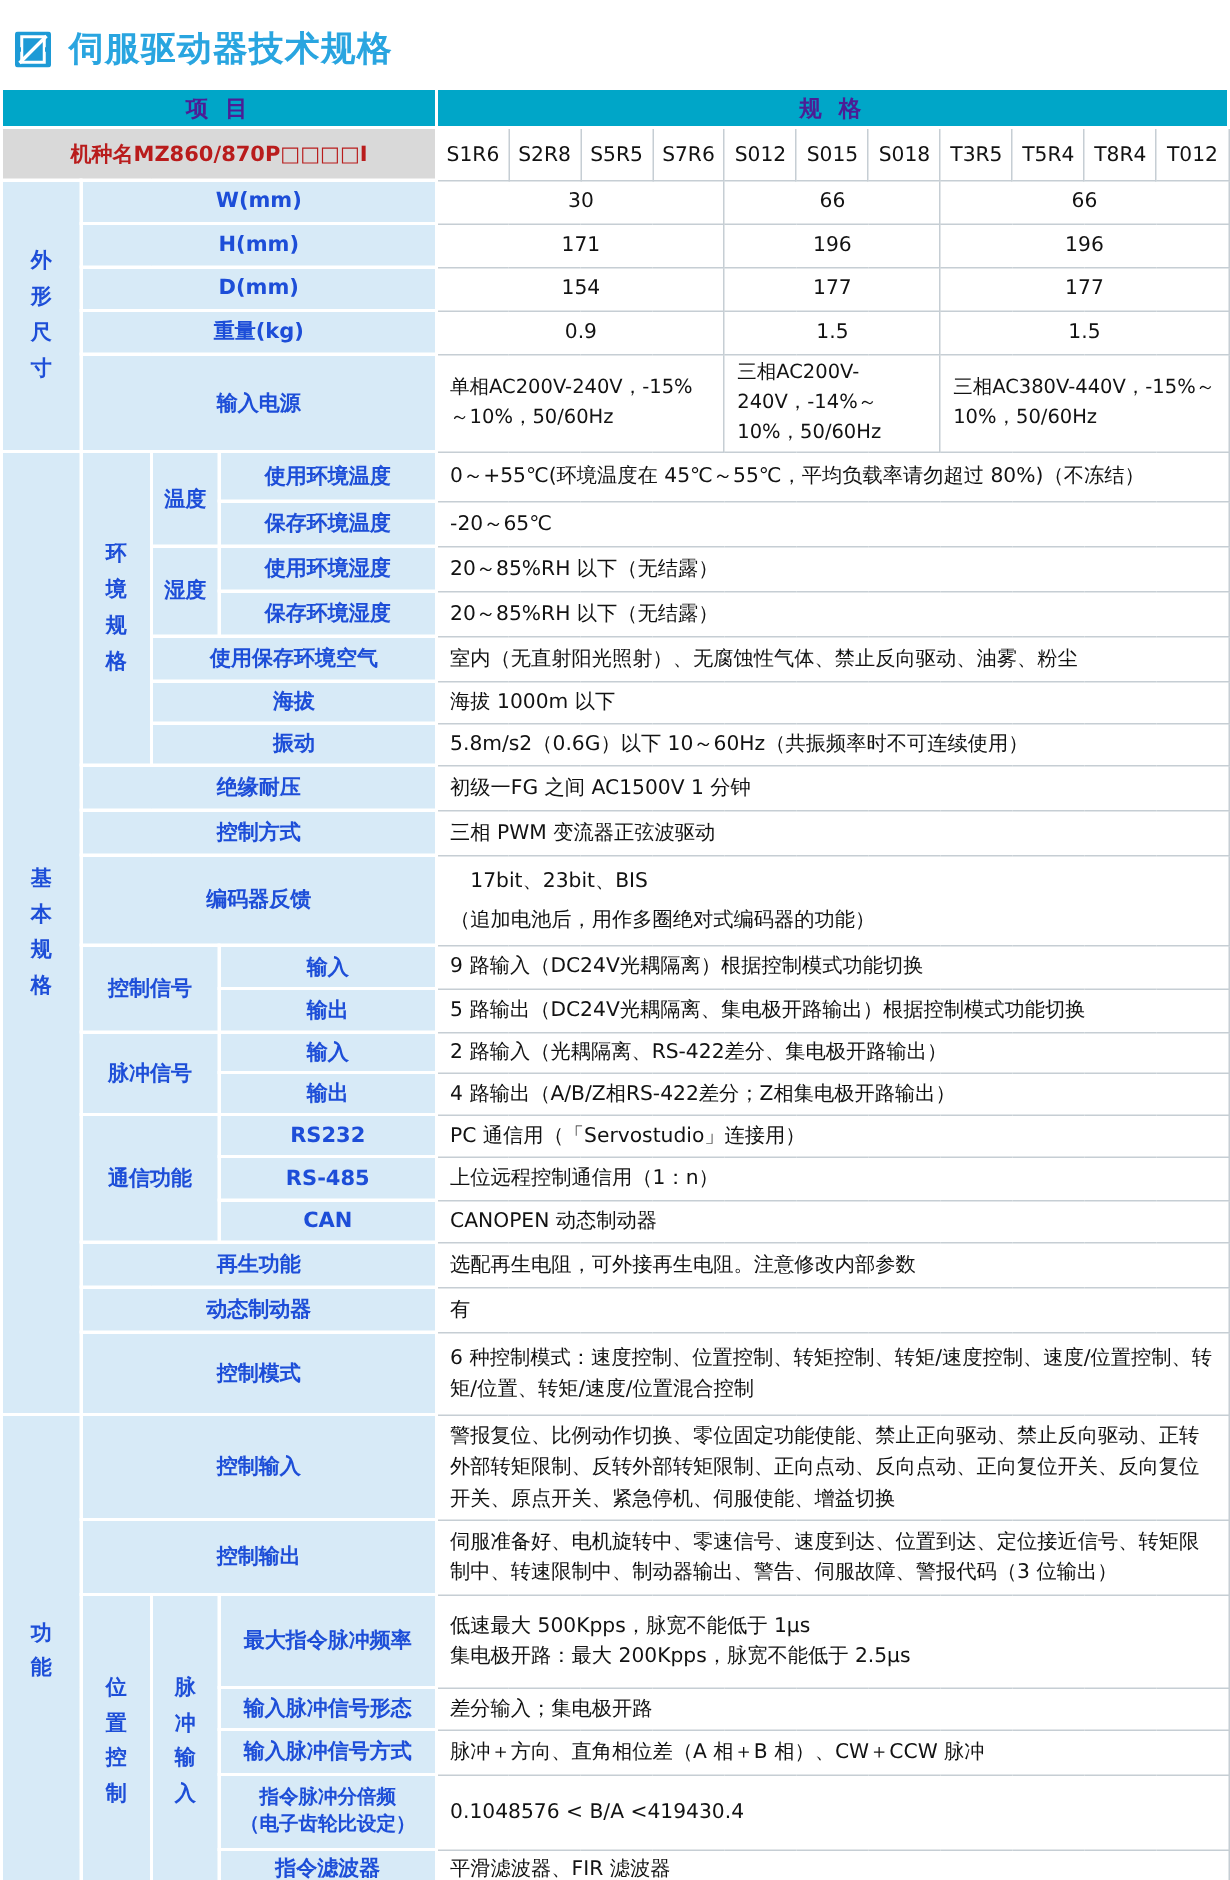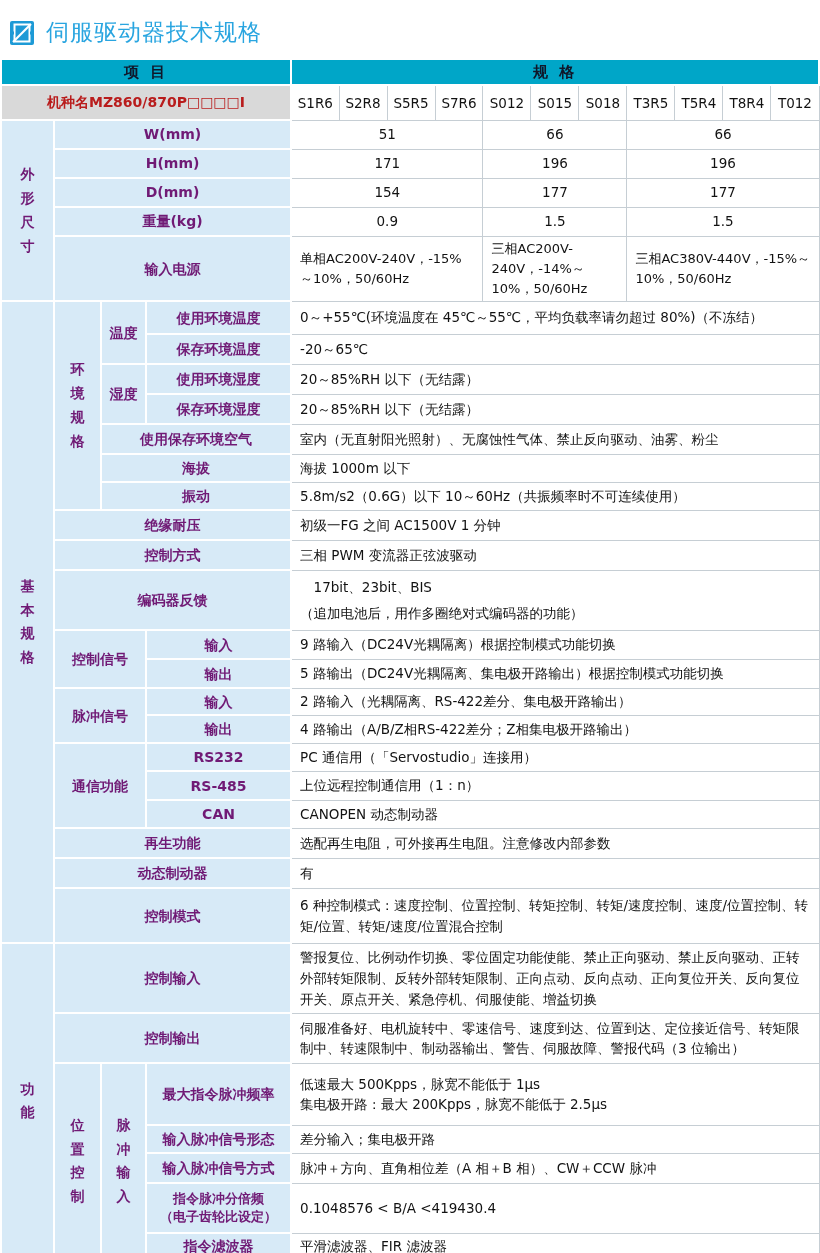--- a/index.html
+++ b/index.html
@@ -7,25 +7,25 @@
     --title-color:#29a5e0;
     --icon-bg:#1d9ad6;
     --label-bg:#d7eaf7;
     --model-label-bg:#d9d9d9;
     --value-border:#c6ced4;
     --value-text:#121212;
   }
   html,body{margin:0;padding:0;background:#fff;}
   body{width:820px;font-family:"DejaVu Sans","Liberation Sans",sans-serif;color:var(--value-text);}
   .page-header{display:flex;align-items:center;gap:12px;padding:7px 0 0 10px;height:58px;box-sizing:border-box;}
-  .page-title{font-size:23px;font-weight:normal;color:var(--title-color);letter-spacing:1px;}
+  .page-title{font-size:23px;font-weight:bold;color:var(--title-color);letter-spacing:1px;}
   table{border-collapse:collapse;table-layout:fixed;width:820px;}
   th,td{overflow:hidden;box-sizing:border-box;}
-  .hdr{background:var(--header-bg);color:#0f172a;font-weight:bold;font-size:15px;text-align:center;border:2px solid #fff;letter-spacing:3px;}
-  .lbl{background:var(--label-bg);border:2px solid #fff;text-align:center;font-size:14px;font-weight:600;color:#701a75;padding:1px 2px;line-height:1.45;}
+  .hdr{background:var(--header-bg);color:#4c1d95;font-weight:bold;font-size:15px;text-align:center;border:2px solid #fff;letter-spacing:3px;}
+  .lbl{background:var(--label-bg);border:2px solid #fff;text-align:center;font-size:14px;font-weight:600;color:#1d4ed8;padding:1px 2px;line-height:1.45;}
   .model-lbl{background:var(--model-label-bg);border:2px solid #fff;text-align:center;font-size:14px;font-weight:600;color:#b91c1c;}
   .model-val{background:#fff;border:1px solid var(--value-border);text-align:center;font-size:13.5px;margin-top:46px;}
   .val{background:#fff;border:1px solid var(--value-border);text-align:left;font-size:13.5px;padding:2px 8px;line-height:1.55;}
   .val.center{text-align:center;padding:2px;}
   .pre{white-space:pre-line;}
   .loose{line-height:1.95;}
   .vert{display:inline-block;width:1.15em;word-break:break-all;line-height:1.7;text-align:center;}
   .small{font-size:13px;}
 </style>
 </head>
@@ -78,21 +78,21 @@
     <td class="model-val">S018</td>
     <td class="model-val">T3R5</td>
     <td class="model-val">T5R4</td>
     <td class="model-val">T8R4</td>
     <td class="model-val">T012</td>
   </tr>
 
   <tr style="height:29px">
     <td class="lbl" rowspan="5"><span class="vert">外形尺寸</span></td>
     <td class="lbl" colspan="3">W(mm)</td>
-    <td class="val center" colspan="4">51</td>
+    <td class="val center" colspan="4">30</td>
     <td class="val center" colspan="3">66</td>
     <td class="val center" colspan="4">66</td>
   </tr>
   <tr style="height:29px">
     <td class="lbl" colspan="3">H(mm)</td>
     <td class="val center" colspan="4">171</td>
     <td class="val center" colspan="3">196</td>
     <td class="val center" colspan="4">196</td>
   </tr>
   <tr style="height:29px">

